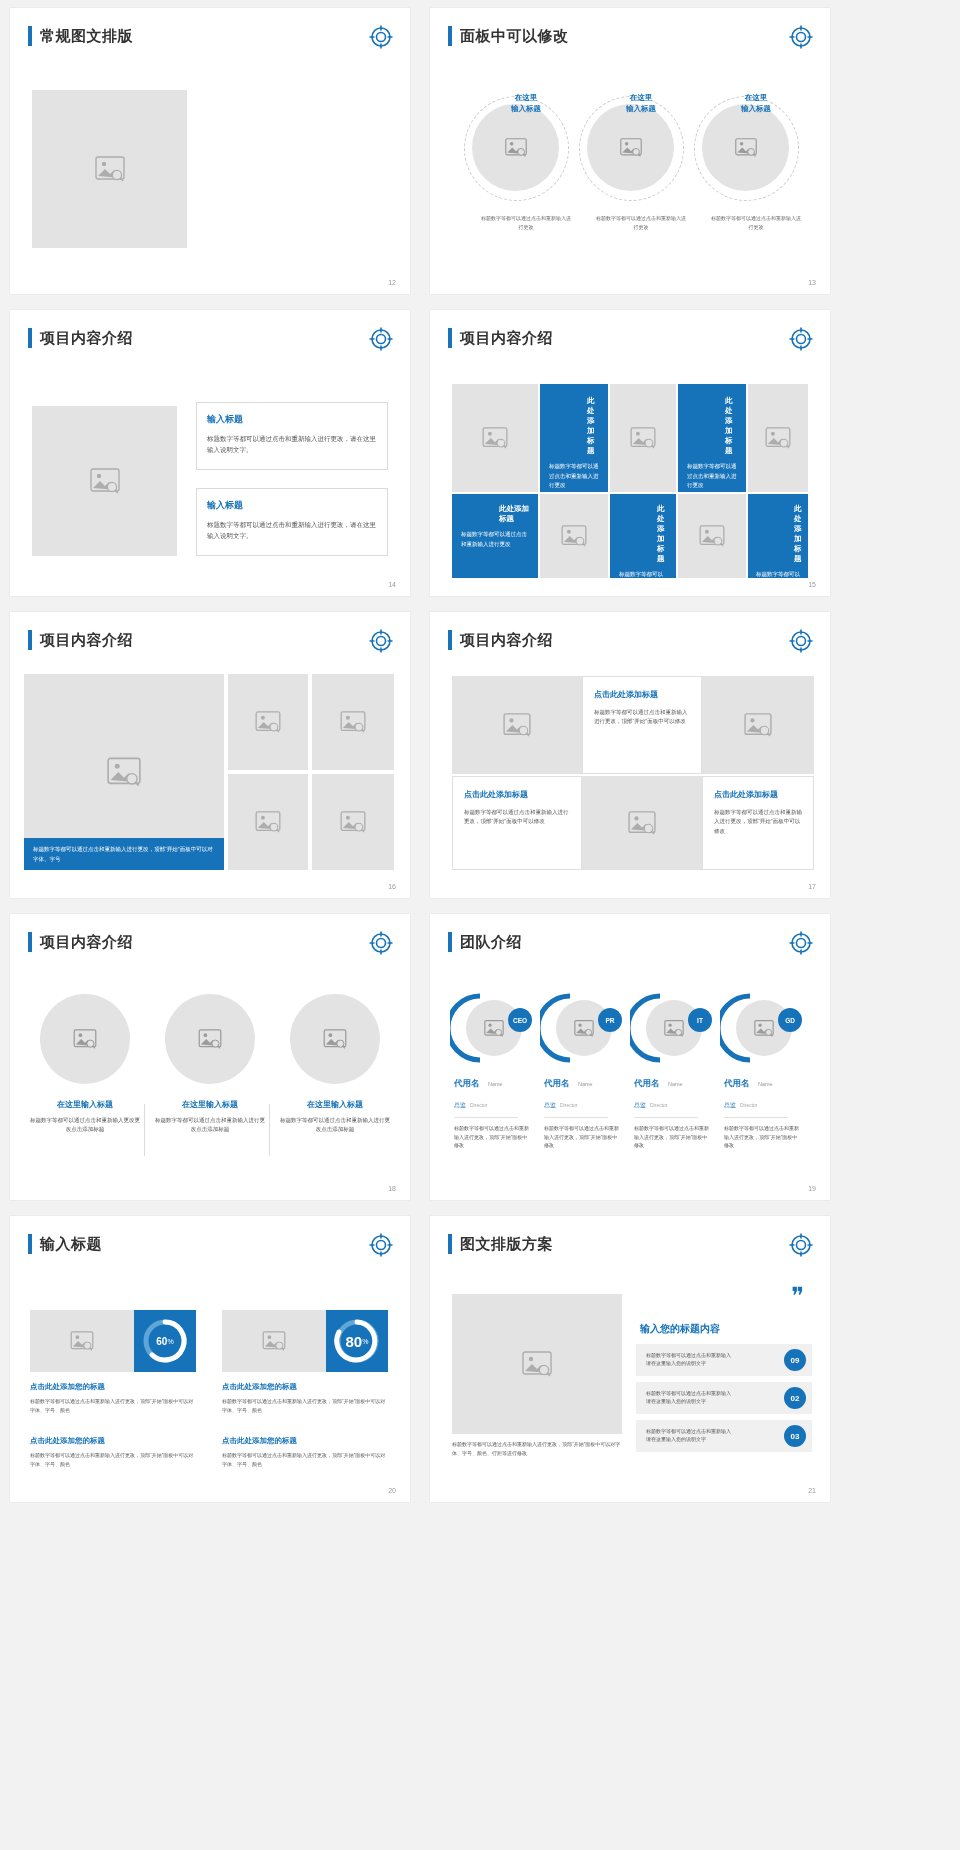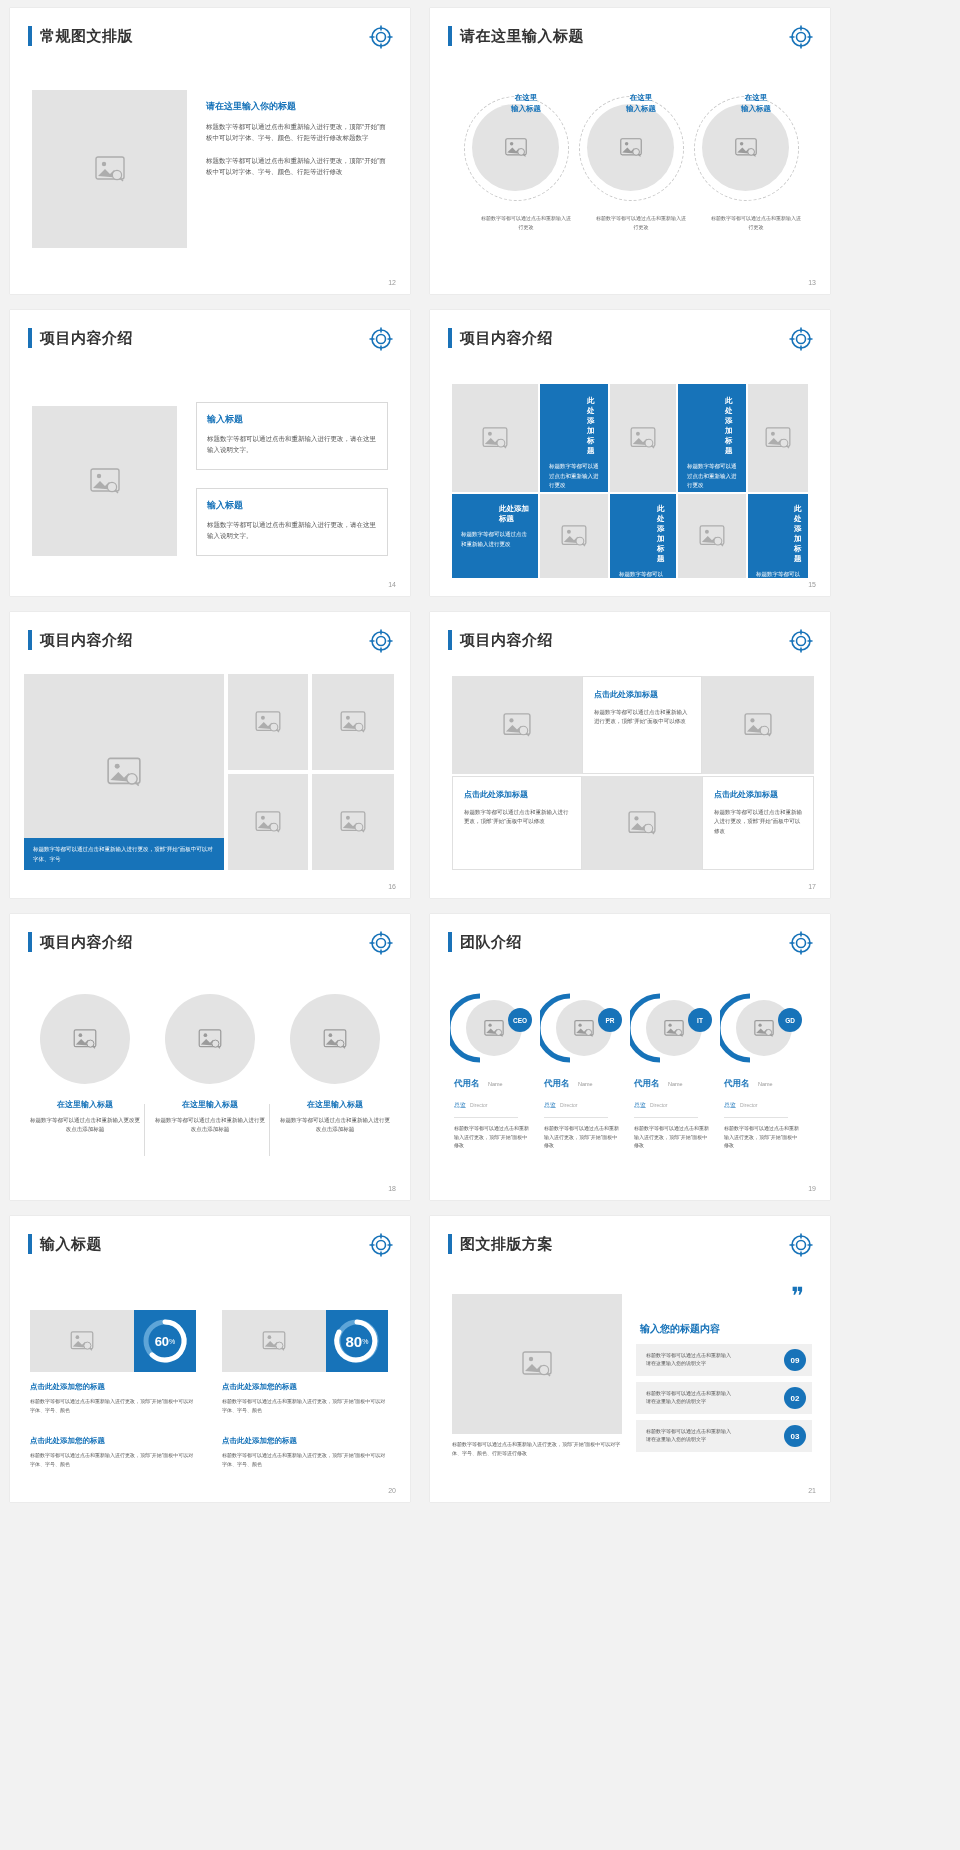--- a/index.html
+++ b/index.html
@@ -44,32 +44,27 @@
 
     <div class="ph" style="position:absolute;left:22px;top:82px;width:155px;height:158px;">
       <svg width="30" height="26" viewBox="0 0 30 26">
           <rect x="1" y="1" width="28" height="22" rx="2" fill="none" stroke="#9b9b9b" stroke-width="1.4"></rect>
           <circle cx="9" cy="8" r="2.2" fill="#9b9b9b"></circle>
           <path d="M3 20l7-7 5 5 4-4 8 8z" fill="#9b9b9b"></path>
           <circle cx="22" cy="19" r="4.6" fill="#e3e3e3" stroke="#9b9b9b" stroke-width="1.2"></circle>
           <path d="M25 22l3 3" stroke="#9b9b9b" stroke-width="1.4"></path>
         </svg>
     </div>
-    <div style="position:absolute;left:196px;top:92px;width:186px;">
-      <div class="hd">请在这里输入你的标题</div>
-      <div class="sm" style="margin-top:8px;">标题数字等都可以通过点击和重新输入进行更改，顶部“开始”面板中可以对字体、字号、颜色、行距等进行修改标题数字</div>
-      <div class="sm" style="margin-top:12px;">标题数字等都可以通过点击和重新输入进行更改，顶部“开始”面板中可以对字体、字号、颜色、行距等进行修改</div>
-    </div>
     <div class="pnum">12</div>
   </div>
 
   <div class="slide">
     <div class="shead">
       <div class="sbar"></div>
-      <div class="stitle">请在这里输入标题</div>
+      <div class="stitle">面板中可以修改</div>
     </div>
     <span class="logo">
       <svg width="26" height="26" viewBox="0 0 26 26">
           <circle cx="13" cy="13" r="9" fill="none" stroke="#1773b9" stroke-width="1.6"></circle>
           <circle cx="13" cy="13" r="4.5" fill="none" stroke="#1773b9" stroke-width="1.6"></circle>
           <path d="M13 1.5v5M13 19.5v5M1.5 13h5M19.5 13h5" stroke="#1773b9" stroke-width="1.6"></path>
         </svg>
     </span>
 
     <div style="position:absolute;left:34px;top:88px;width:340px;height:105px;">
@@ -541,21 +536,21 @@
           <circle cx="22" cy="19" r="4.6" fill="#e3e3e3" stroke="#9b9b9b" stroke-width="1.3"></circle>
           <path d="M25 22l3 3" stroke="#9b9b9b" stroke-width="1.5"></path>
         </svg>
       </div>
     <div class="blue" style="position:absolute;left:124px;top:94px;width:62px;height:62px;">
       <svg width="62" height="62" viewBox="0 0 62 62" style="position:absolute;left:0;top:0;">
           <circle cx="31" cy="31" r="19" fill="none" stroke="#5ea5d8" stroke-width="5"></circle>
           <path d="M31 12 a19 19 0 1 1 -13 32.8" fill="none" stroke="#ffffff" stroke-width="5" stroke-linecap="round"></path>
         </svg>
       <div style="position:absolute;left:0;top:0;width:62px;height:62px;display:flex;align-items:center;justify-content:center;color:#fff;">
-        <span style="font-size:13px;font-weight:bold;">60</span>
+        <span style="font-size:10px;font-weight:bold;">60</span>
           <span style="font-size:7px;">%</span>
       </div>
     </div>
     <div style="position:absolute;left:20px;top:166px;width:166px;">
       <div class="hd" style="font-size:7.5px;">点击此处添加您的标题</div>
       <div class="sm" style="font-size:5px;margin-top:5px;">标题数字等都可以通过点击和重新输入进行更改，顶部“开始”面板中可以对字体、字号、颜色</div>
     </div>
 
     <div class="ph" style="position:absolute;left:212px;top:94px;width:104px;height:62px;">
         <svg width="24" height="20" viewBox="0 0 30 26">

